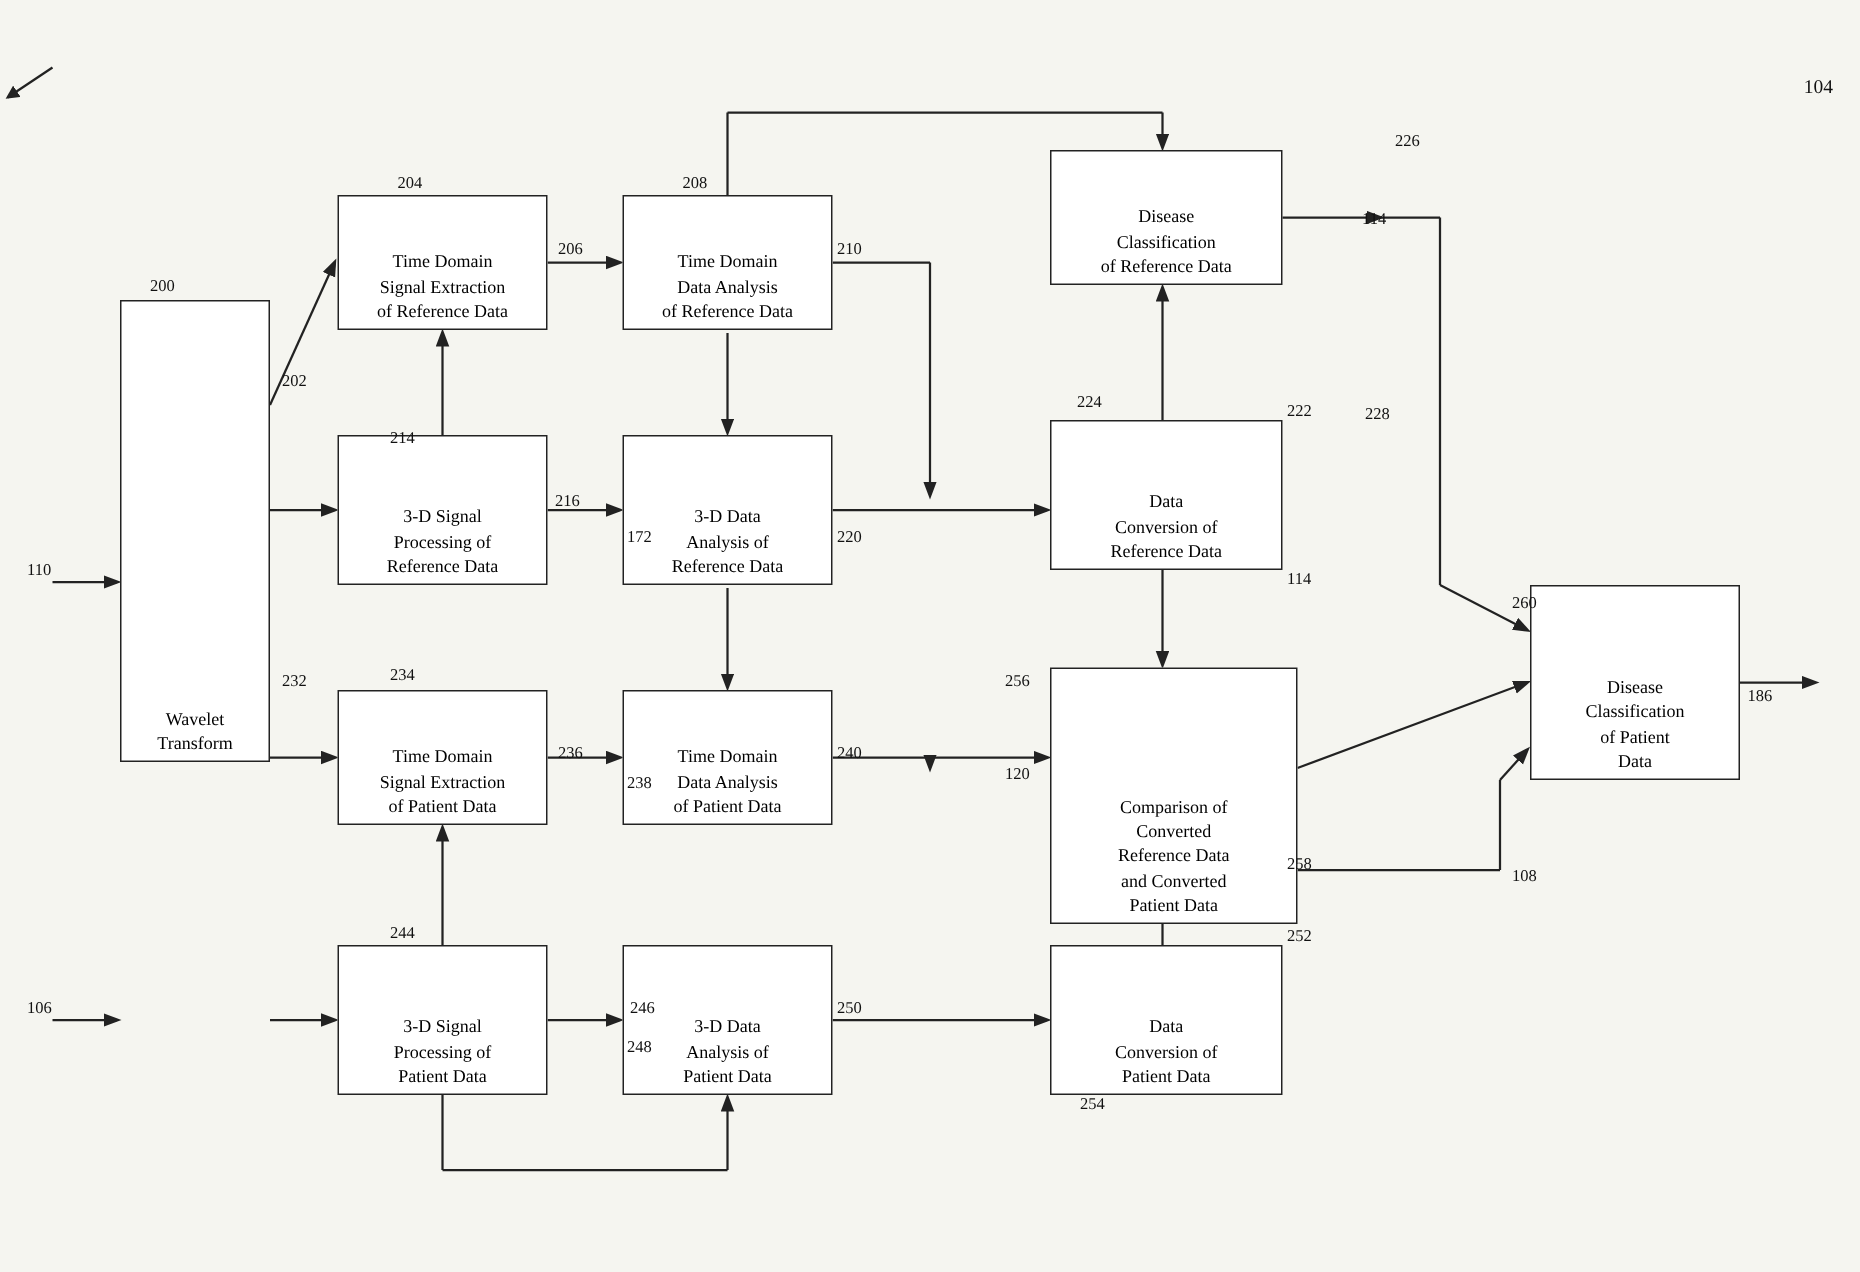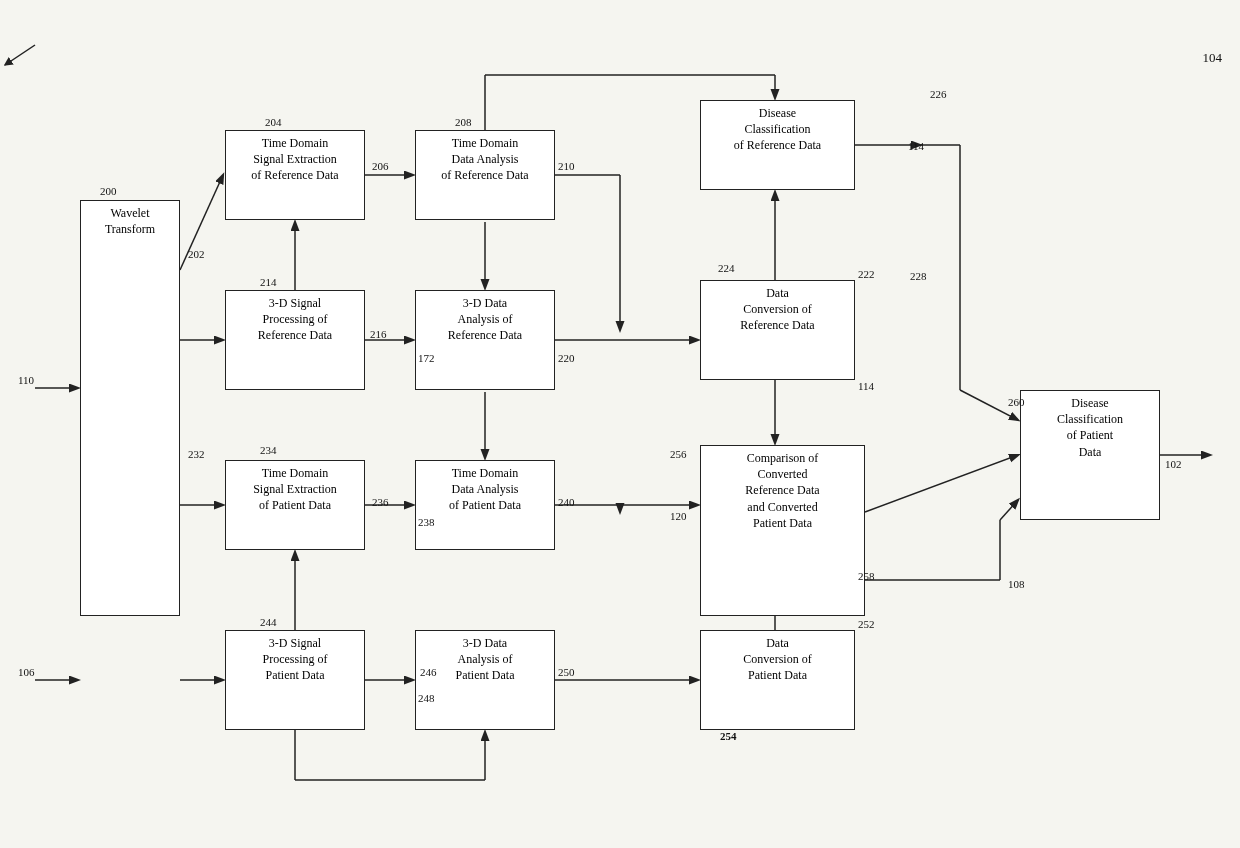--- a/index.html
+++ b/index.html
@@ -20,21 +20,21 @@
       position: absolute;
       top: 0; left: 0;
       width: 1240px;
       height: 848px;
     }
     .box {
       position: absolute;
       border: 1.5px solid #222;
       background: #fff;
       display: flex;
-      align-items: flex-start;
+      align-items: flex-end;
       justify-content: center;
       text-align: center;
       font-size: 12px;
       line-height: 1.35;
       padding: 4px;
     }
     .ref-number {
       position: absolute;
       font-size: 11px;
       font-family: 'Times New Roman', Times, serif;
@@ -118,21 +118,21 @@
     <line x1="1000" y1="580" x2="1000" y2="520" stroke="#222" stroke-width="1.5"></line>
     <line x1="1000" y1="520" x2="1018" y2="500" stroke="#222" stroke-width="1.5" marker-end="url(#arrow)"></line>
 
     <line x1="485" y1="222" x2="485" y2="288" stroke="#222" stroke-width="1.5" marker-end="url(#arrow)"></line>
     <line x1="485" y1="222" x2="415" y2="290" stroke="#222" stroke-width="0"></line>
 
     <line x1="485" y1="392" x2="485" y2="458" stroke="#222" stroke-width="1.5" marker-end="url(#arrow)"></line>
 
   </svg>
 
-  <div class="box" style="left:80px; top:200px; width:100px; height:416px;">
+  <div class="box" style="left:80px; top:200px; width:100px; height:308px;">
     <span>Wavelet
 Transform</span>
   </div>
 
   <div class="box" style="left:225px; top:130px; width:140px; height:90px;">
     <span>Time Domain<br>Signal Extraction<br>of Reference Data</span>
   </div>
 
   <div class="box" style="left:415px; top:130px; width:140px; height:90px;">
     <span>Time Domain<br>Data Analysis<br>of Reference Data</span>
@@ -199,21 +199,21 @@
   <span class="ref-number" style="left:455px; top:116px;">208</span>
 
   <span class="ref-number" style="left:558px; top:160px;">210</span>
 
   <span class="ref-number" style="left:890px; top:88px;margin-left:40px;">226</span>
 
   <span class="ref-number" style="left:908px; top:140px;">114</span>
 
   <span class="ref-number" style="left:910px; top:270px;">228</span>
 
-  <span class="ref-number" style="left:260px; top:276px;">214</span>
+  <span class="ref-number" style="left:260px; top:286px;">214</span>
 
   <span class="ref-number" style="left:370px; top:328px;">216</span>
 
   <span class="ref-number" style="left:418px; top:352px;">172</span>
 
   <span class="ref-number" style="left:558px; top:352px;">220</span>
 
   <span class="ref-number" style="left:858px; top:268px;">222</span>
 
   <span class="ref-number" style="left:718px; top:262px;">224</span>
@@ -237,29 +237,29 @@
   <span class="ref-number" style="left:260px; top:616px;text-align:right;">244</span>
 
   <span class="ref-number" style="left:372px; top:666px;margin-left:48px;">246</span>
 
   <span class="ref-number" style="left:418px; top:692px;">248</span>
 
   <span class="ref-number" style="left:558px; top:666px;">250</span>
 
   <span class="ref-number" style="left:858px; top:618px;">252</span>
 
-  <span class="ref-number" style="left:720px; top:730px;font-weight:bold;">254</span>
+  <span class="ref-number" style="left:720px; top:730px;">254</span>
 
   <span class="ref-number" style="left:858px; top:570px;">258</span>
 
   <span class="ref-number" style="left:1008px; top:396px;">260</span>
 
   <span class="ref-number" style="left:1008px; top:578px;">108</span>
 
-  <span class="ref-number" style="left:1165px; top:458px;">102</span>
+  <span class="ref-number" style="left:1165px; top:458px;">186</span>
 
   <svg style="position:absolute; top:40px; right:12px; width:40px; height:30px;">
     <line x1="35" y1="5" x2="5" y2="25" stroke="#222" stroke-width="1.5" marker-end="url(#arrow2)"></line>
     <defs>
       <marker id="arrow2" markerWidth="6" markerHeight="6" refX="5" refY="3" orient="auto">
         <path d="M0,0 L0,6 L6,3 z" fill="#222"></path>
       </marker>
     </defs>
   </svg>
 

